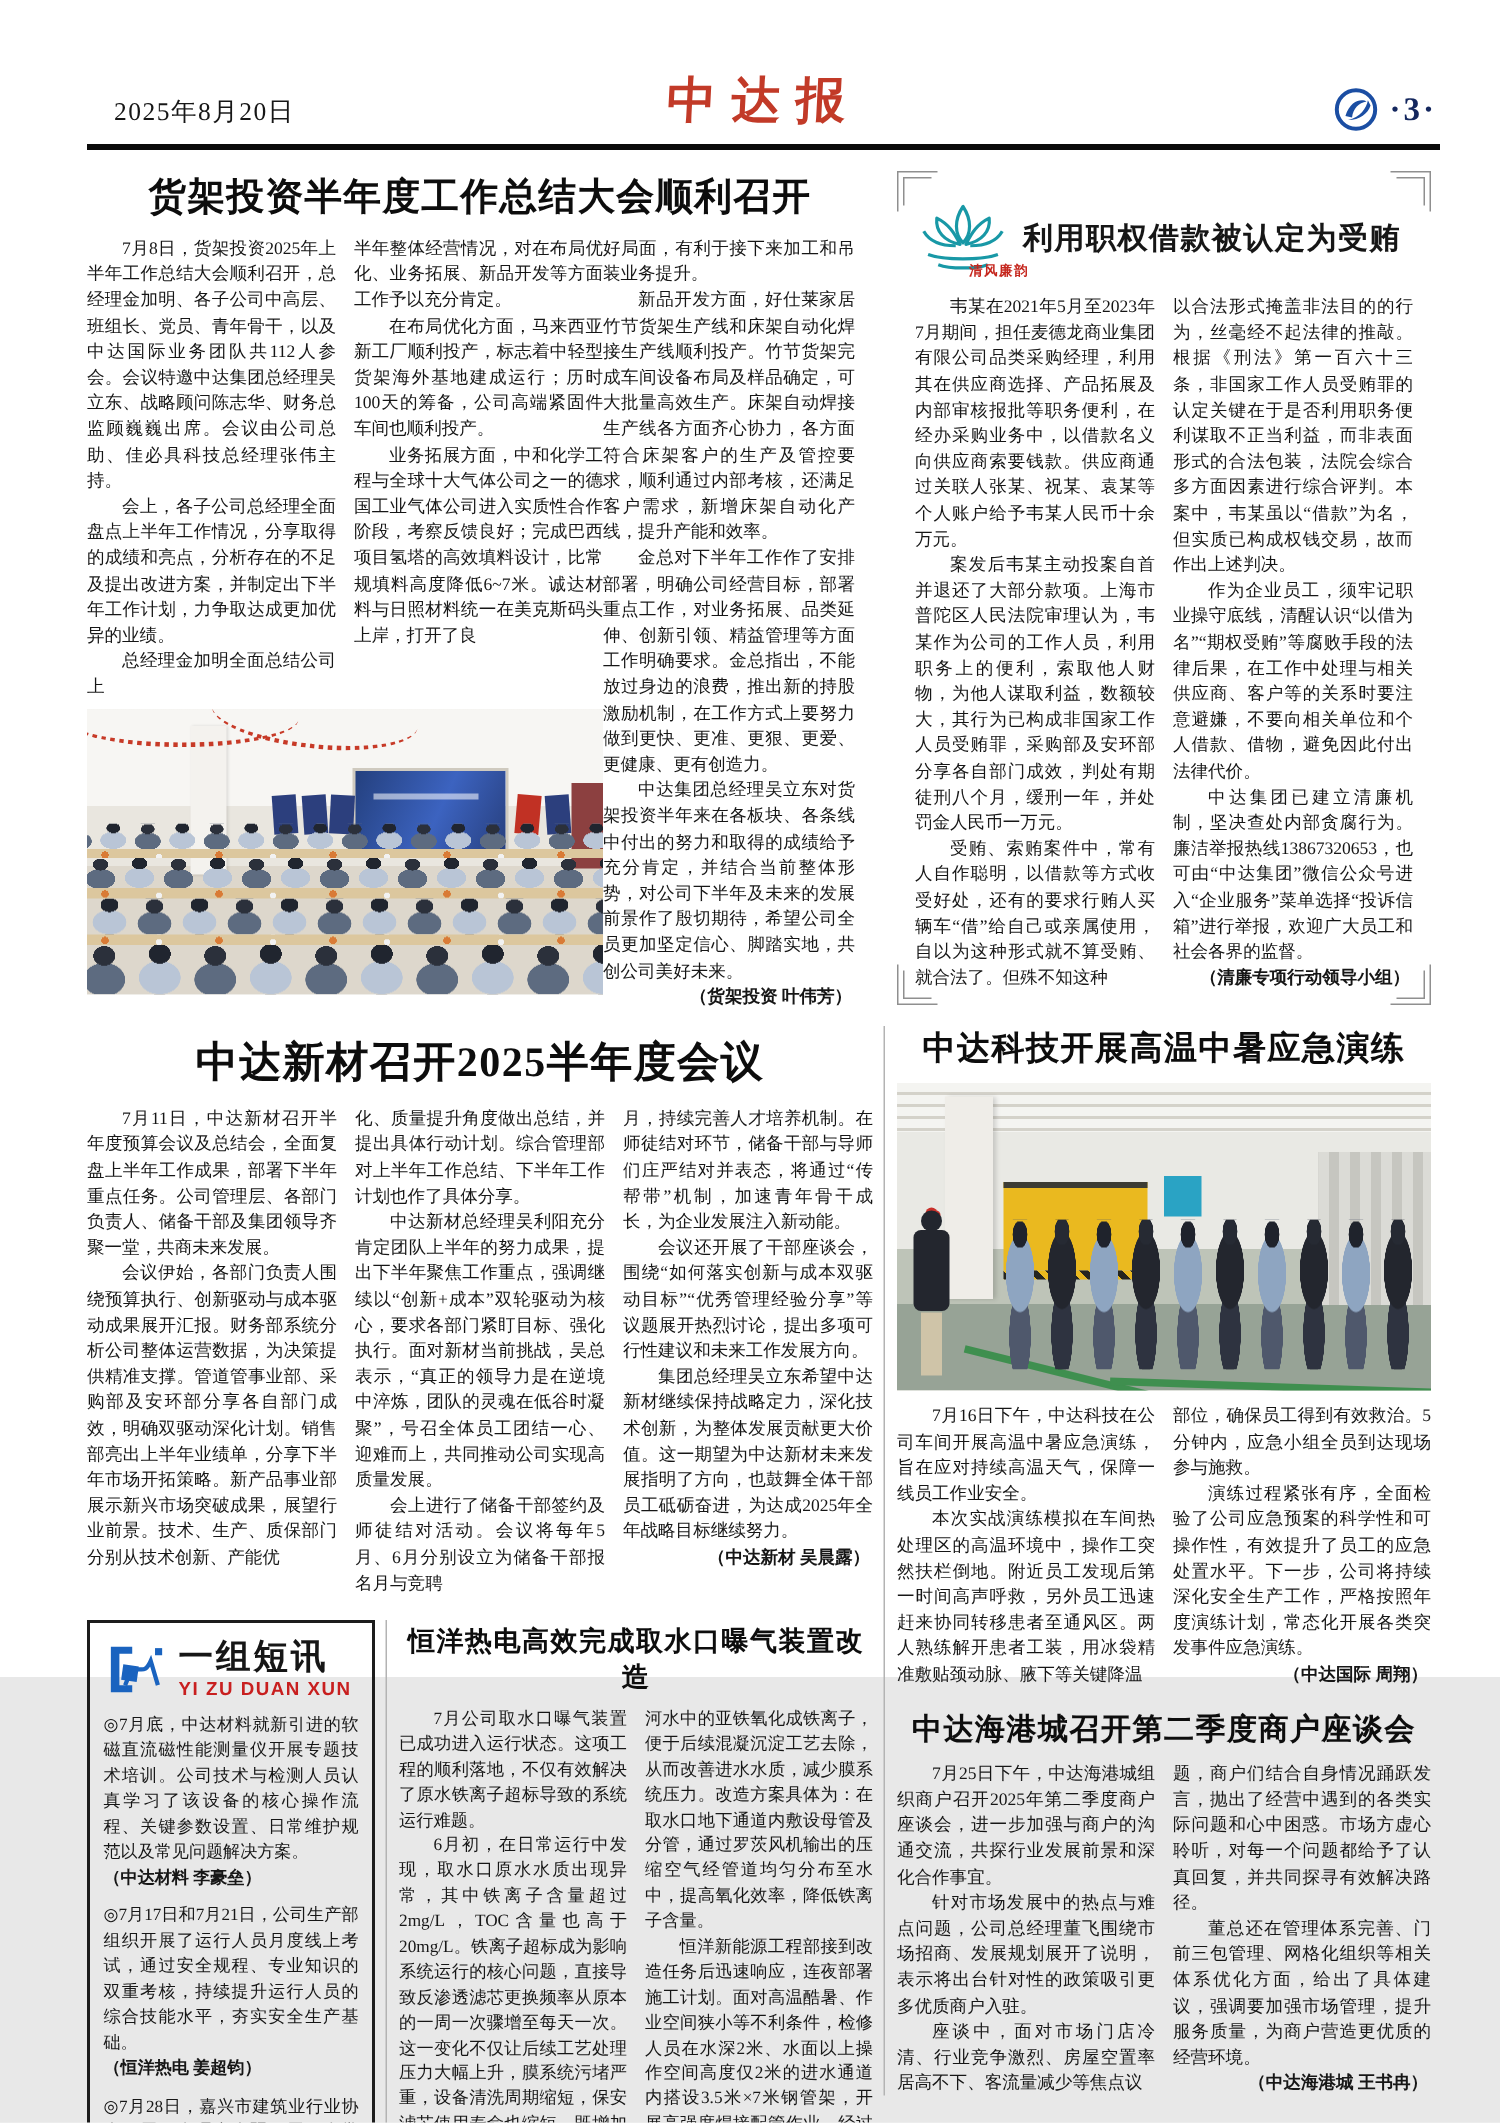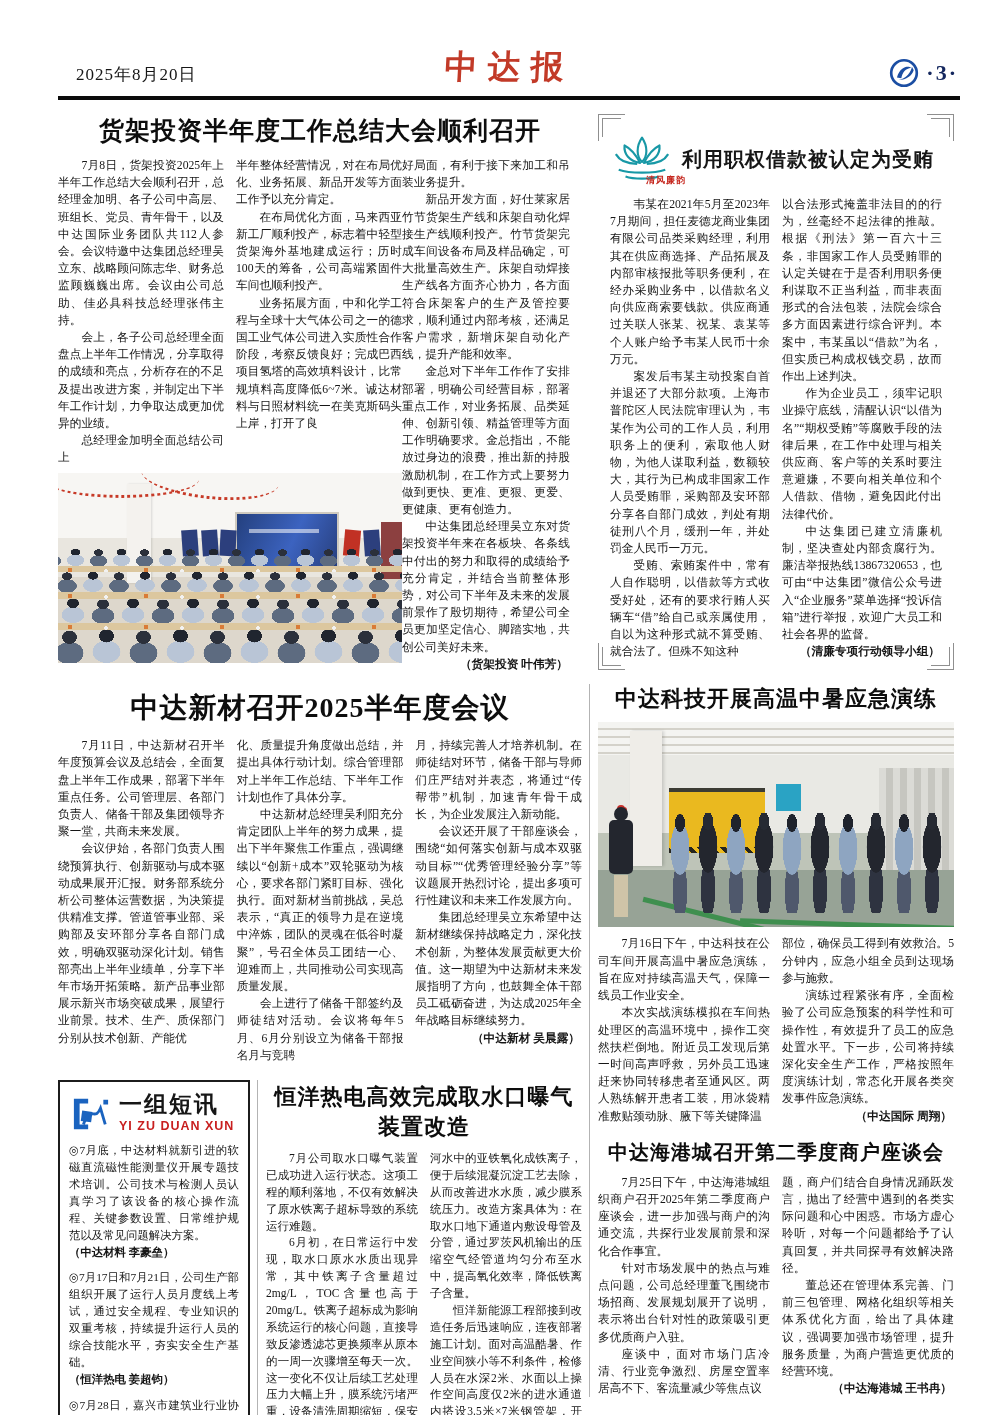--- a/index.html
+++ b/index.html
@@ -1,17 +1,17 @@
 <!DOCTYPE html>
 <html><head>
 <meta charset="utf-8">
 <style>
   html,body{margin:0;padding:0;background:#e8e8e8;}
   body{width:1000px;height:1415px;overflow:hidden;font-family:"Liberation Serif","DejaVu Serif",serif;color:#161616;}
-  .page{position:relative;width:1000px;height:1415px;background:#ffffff;box-sizing:border-box;padding:38px 40px 16px 58px;}
+  .page{position:relative;width:1000px;height:1118px;background:#ffffff;box-sizing:border-box;padding:38px 40px 16px 58px;}
 
   
   .header{position:relative;height:52px;}
   .date{position:absolute;left:18px;bottom:4px;font-size:17px;letter-spacing:1px;}
   .masthead{position:absolute;left:0;right:0;bottom:0;text-align:center;font-size:33px;font-weight:900;color:#c23a28;letter-spacing:10px;transform:skewX(-3deg);}
   .pageno{position:absolute;right:2px;bottom:2px;display:flex;align-items:center;gap:7px;}
   .pageno .num{font-size:22px;font-weight:bold;color:#14275e;letter-spacing:2px;}
   .rule{border-top:4px solid #0b0b0b;margin:6px 0 14px 0;}
 
   
@@ -61,29 +61,29 @@
     radial-gradient(ellipse 19% 34% at 25% 66%, #b9c5d6 98%, transparent),
     radial-gradient(ellipse 19% 34% at 75% 70%, #5d6b80 98%, transparent);}
   .band{height:9px;background-color:#dcc79e;background-image:radial-gradient(circle 2.5px at 12px 4px,#d97b36 98%,transparent),radial-gradient(circle 2px at 48px 5px,#f2f2f2 98%,transparent);background-size:76px 100%;background-repeat:repeat-x;}
 
   
   .c-title{font-size:28px;margin:16px 0 10px 0;}
 
   
   .bottom-row{display:flex;gap:16px;margin-top:16px;}
   .dx-box{width:192px;flex:0 0 192px;border:2px solid #1c1c1c;box-sizing:border-box;padding:10px 9px 8px 9px;}
-  .dx-head{display:flex;align-items:flex-end;gap:6px;margin-bottom:4px;}
+  .dx-head{display:flex;align-items:center;gap:6px;margin-bottom:4px;}
   .dx-titles{flex:1;}
   .dx-title{font-size:23px;font-weight:900;letter-spacing:2px;line-height:1.1;}
   .dx-pinyin{font-size:12.5px;font-weight:bold;color:#c81f1f;letter-spacing:1px;font-family:"Liberation Sans",sans-serif;margin-top:2px;}
   .dx-item{font-size:11.4px;line-height:1.48;text-align:justify;margin-top:9px;}
   .dx-item p{margin:0;}
   .dx-sig{font-weight:bold;}
   .f-art{width:316px;flex:0 0 316px;border-left:1px solid #b3b3b3;margin-left:-9px;padding-left:8px;}
-  .f-title{font-size:22px;margin:2px 0 8px 0;}
+  .f-title{font-size:18px;margin:2px 0 8px 0;}
   .f-art .col{font-size:11.5px;}
 
   
   .boxB{position:relative;padding:16px 12px 10px 12px;margin-bottom:14px;}
   .cnr{position:absolute;width:26px;height:26px;}
   .cnr::before,.cnr::after{content:"";position:absolute;width:100%;height:100%;border-top:1px solid #8f8f8f;border-left:1px solid #8f8f8f;}
   .cnr::after{top:4px;left:4px;width:70%;height:70%;}
   .cnr.tl{top:0;left:0;}
   .cnr.tr{top:0;right:0;transform:scaleX(-1);}
   .cnr.bl{bottom:0;left:0;transform:scaleY(-1);}

